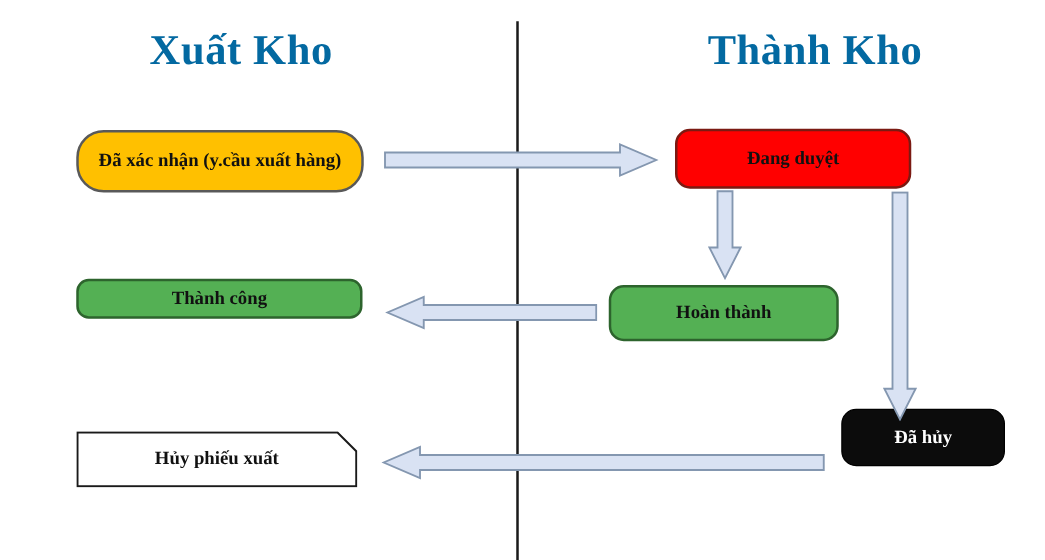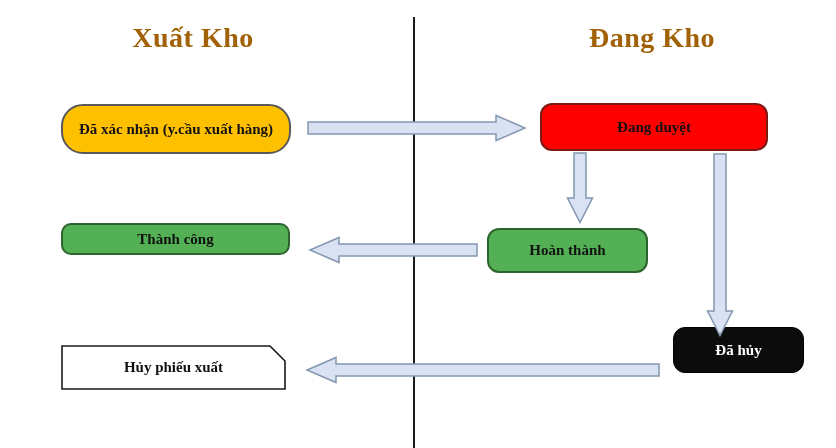--- a/index.html
+++ b/index.html
@@ -5,21 +5,21 @@
   html,body{margin:0;padding:0;}
   body{
     width:836px;height:448px;position:relative;overflow:hidden;
     background:#ffffff;
     font-family:"Liberation Serif","DejaVu Serif",serif;
   }
   .stage{position:absolute;left:0;top:0;width:836px;height:448px;}
 
   .col-title{
     position:absolute;top:22px;width:300px;
-    text-align:center;font-weight:bold;font-size:28px;color:#a16207;
+    text-align:center;font-weight:bold;font-size:34px;color:#0369a1;
     letter-spacing:0.5px;
   }
   #title-left{left:43px;}
   #title-right{left:502px;}
 
   .divider{
     position:absolute;left:413px;top:17px;width:2px;height:431px;
     background:var(--divider,#1a1a1a);
   }
 
@@ -28,33 +28,33 @@
     text-align:center;font-weight:bold;font-size:15px;color:#111;
     line-height:1.25;box-sizing:border-box;
   }
   #node-confirmed{
     left:61px;top:104px;width:230px;height:50px;
     background:var(--confirmed-fill,#FFC000);
     border:2.5px solid var(--confirmed-border,#595959);
     border-radius:22px;padding:0 14px;
   }
   #node-approving{
-    left:540px;top:103px;width:228px;height:48px;
+    left:540px;top:103px;width:189px;height:48px;
     background:var(--approving-fill,#FF0000);
     border:2.5px solid var(--approving-border,#7B1A12);
     border-radius:12px;
   }
   #node-success{
     left:61px;top:223px;width:229px;height:32px;
     background:var(--green-fill,#54B054);
     border:2.5px solid var(--green-border,#2D642D);
     border-radius:10px;
   }
   #node-completed{
-    left:487px;top:228px;width:161px;height:45px;
+    left:487px;top:228px;width:184px;height:45px;
     background:var(--green-fill,#54B054);
     border:2.5px solid var(--green-border,#2D642D);
     border-radius:12px;
   }
   #node-cancel-slip{
     left:61px;top:345px;width:225px;height:45px;
     background:transparent;border:none;padding:0;
   }
   #node-cancel-slip .shape-svg{position:absolute;left:0;top:0;}
   #node-cancel-slip .shape-label{position:relative;z-index:1;}
@@ -84,21 +84,21 @@
   #arrow-completed-success{left:308px;top:236px;}
   #arrow-cancelled-cancelslip{left:305px;top:356px;}
 </style>
 </head>
 <body>
 
 <div class="stage">
 
   <div class="col-title" id="title-left">Xuất Kho</div>
 
-  <div class="col-title" id="title-right">Đang Kho</div>
+  <div class="col-title" id="title-right">Thành Kho</div>
 
   <div class="divider"></div>
 
   <div class="node" id="node-confirmed">
     <span>Đã xác nhận (y.cầu xuất hàng)</span>
   </div>
 
   <div class="node" id="node-approving">
     <span>Đang duyệt</span>
   </div>

